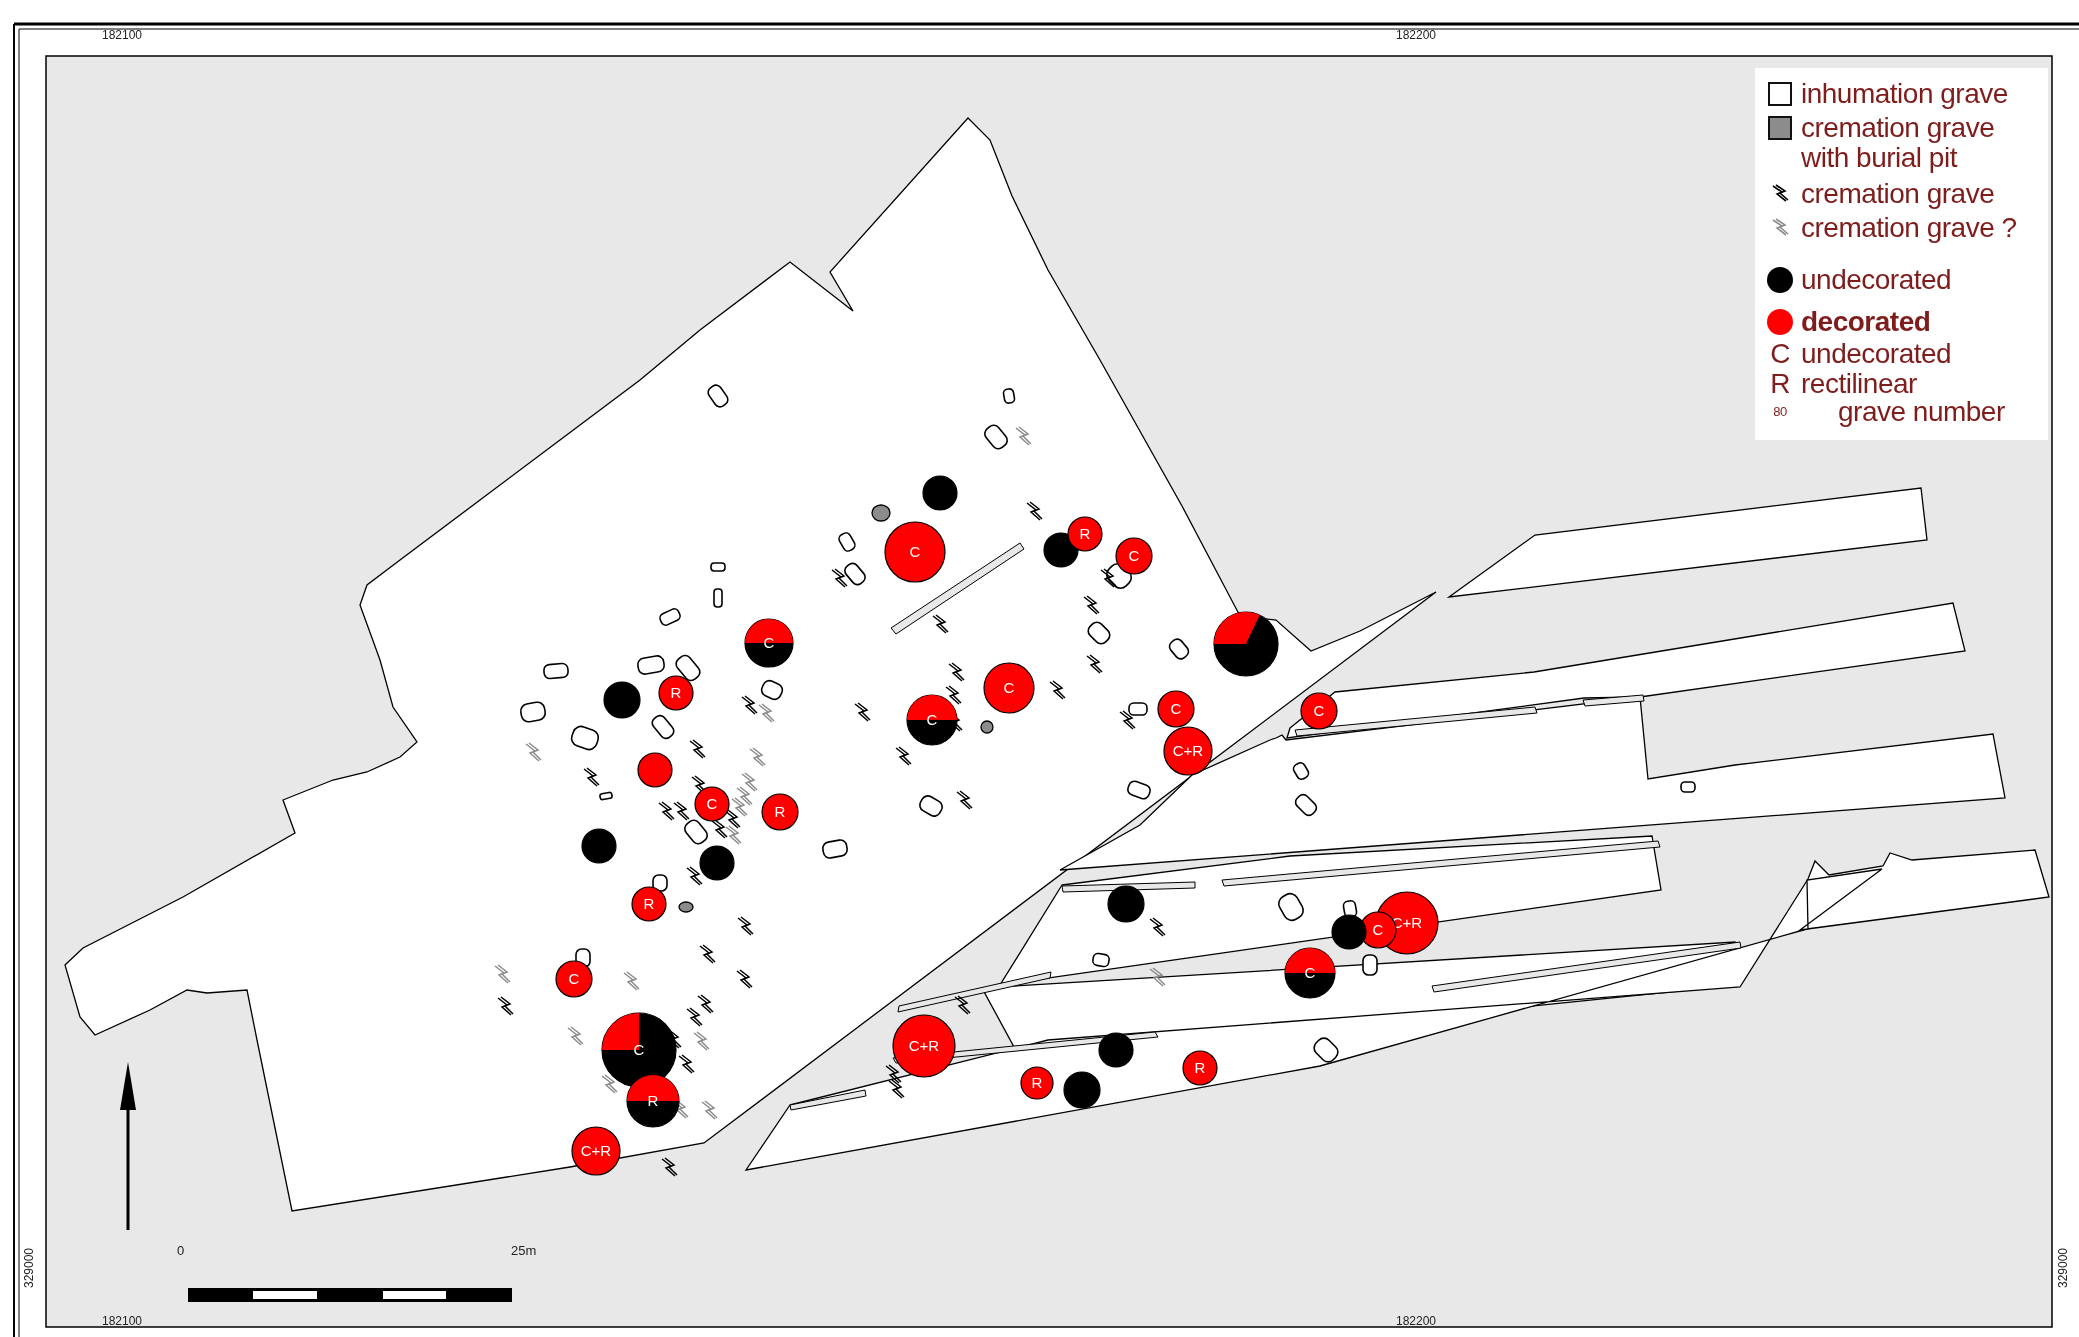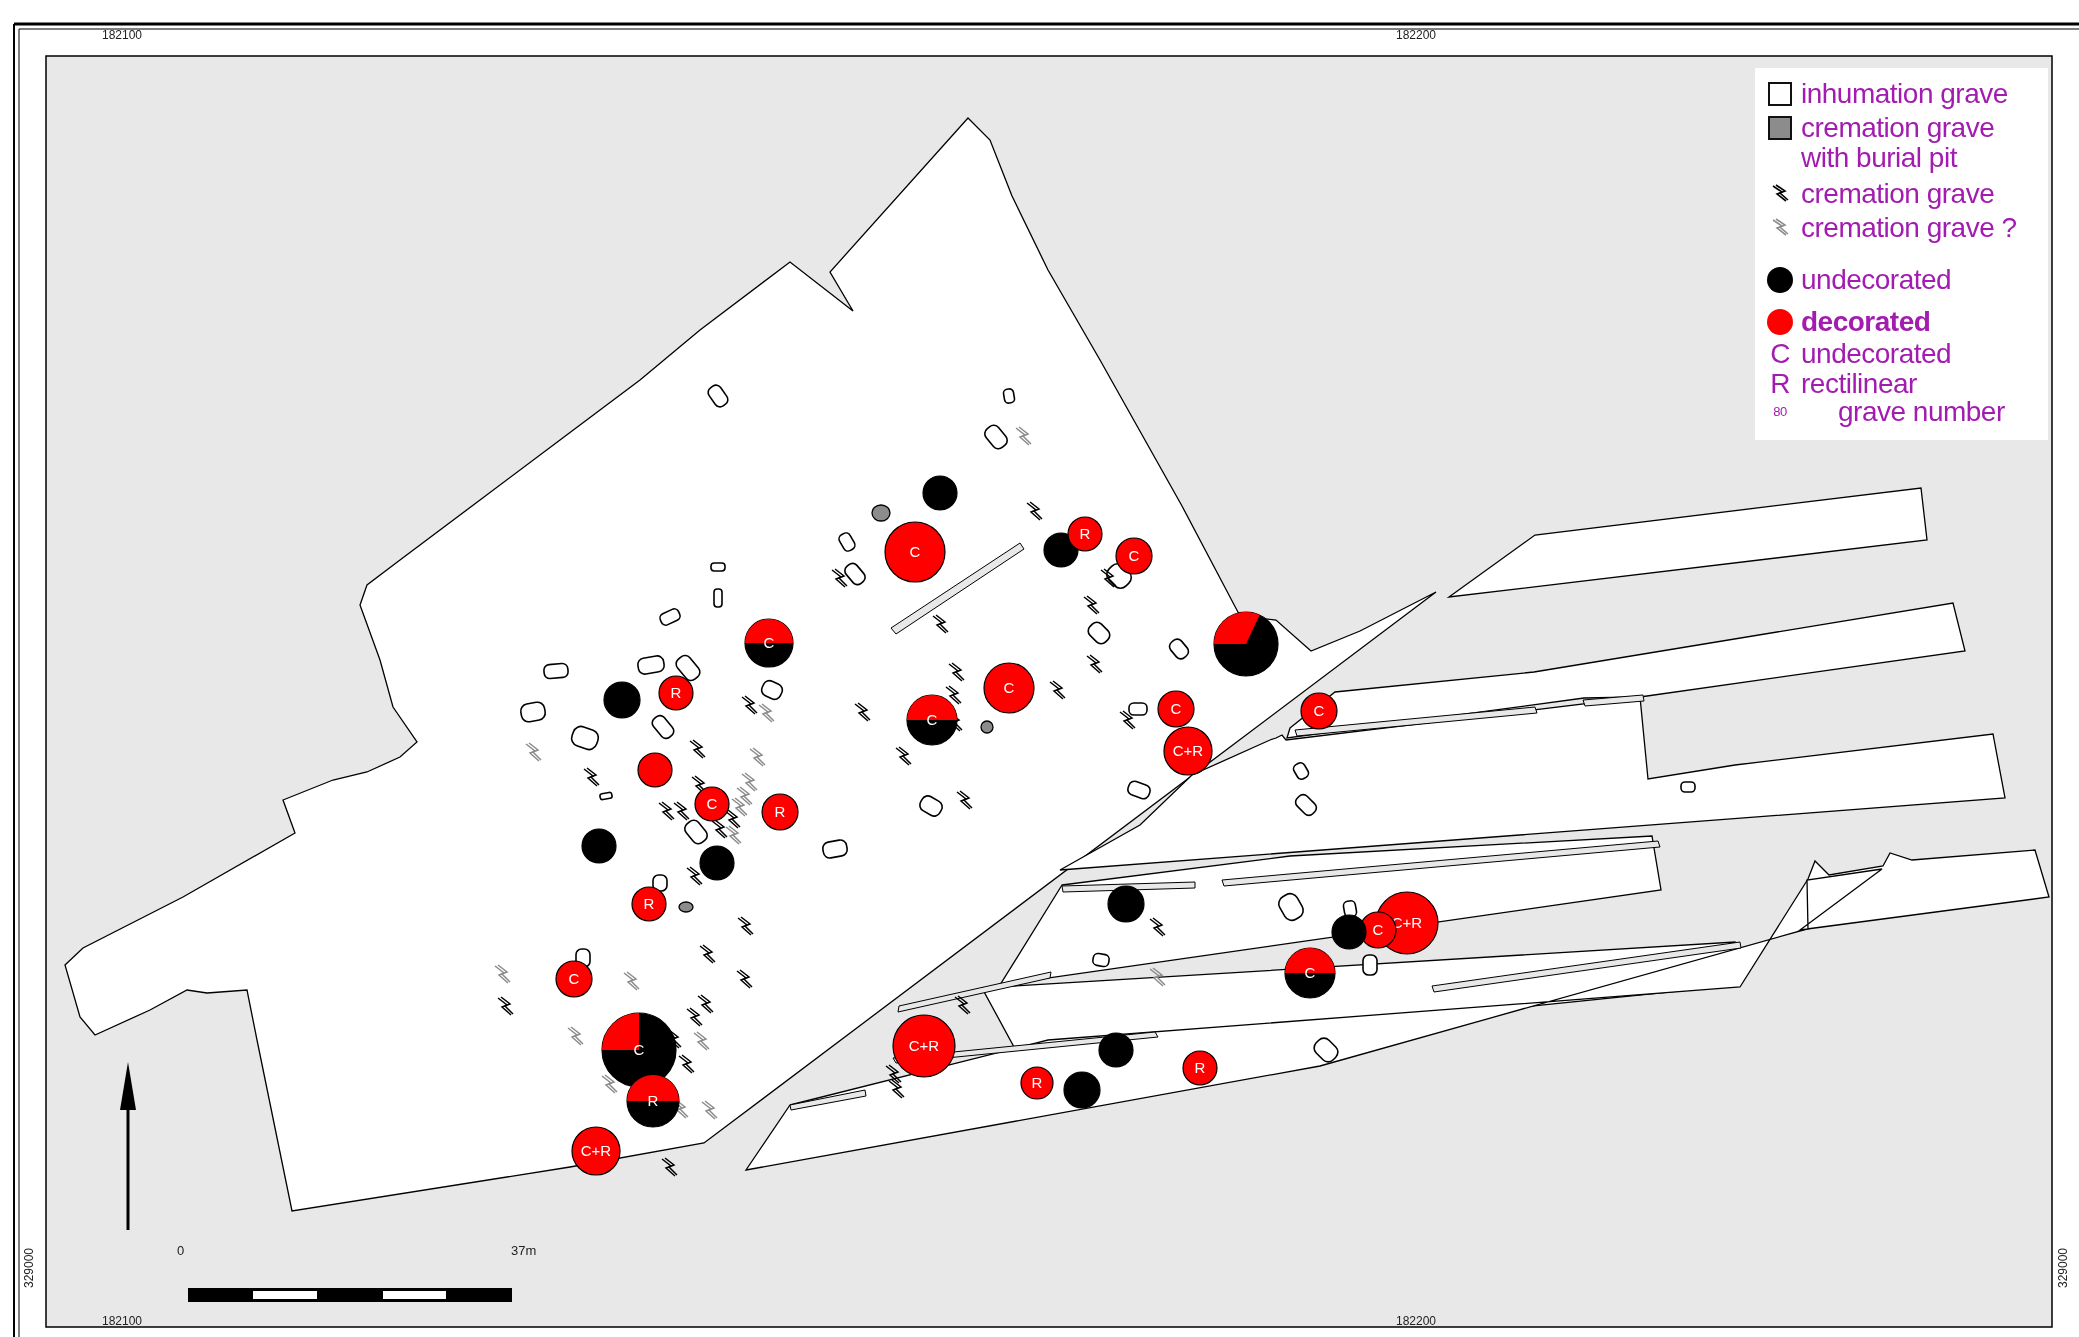--- a/index.html
+++ b/index.html
@@ -1,21 +1,21 @@
 <!DOCTYPE html>
 <html><head>
 <meta charset="utf-8">
 <style>
   html,body{margin:0;padding:0;background:#fff;}
   body{width:2079px;height:1337px;position:relative;overflow:hidden;font-family:"Liberation Sans",sans-serif;}
   #map{position:absolute;left:0;top:0;}
   .coord{position:absolute;font-size:12px;color:#222;font-family:"Liberation Sans",sans-serif;}
   .coord.v{transform:rotate(-90deg);transform-origin:left top;}
   .legend{position:absolute;left:1755px;top:68px;width:293px;height:372px;background:#fff;}
-  .lg-row{position:absolute;left:10px;display:flex;align-items:center;font-size:28px;line-height:28px;color:#a21caf;letter-spacing:-0.5px;}
+  .lg-row{position:absolute;left:10px;display:flex;align-items:center;font-size:28px;line-height:28px;color:#7f1d1d;letter-spacing:-0.5px;}
   .lg-sym{width:30px;display:flex;justify-content:center;align-items:center;margin-right:6px;}
   .sq{width:24px;height:24px;border:2px solid #111;box-sizing:border-box;}
   .dot{width:26px;height:26px;border-radius:50%;}
   .scale-label{position:absolute;font-size:13px;color:#222;}
 </style>
 </head>
 <body>
 
 <svg id="map" width="2079" height="1337" viewBox="0 0 2079 1337" xmlns="http://www.w3.org/2000/svg">
 
@@ -291,21 +291,21 @@
 </svg>
 
 <div class="coord" style="left:102px;top:28px;">182100</div>
 <div class="coord" style="left:1396px;top:28px;">182200</div>
 <div class="coord" style="left:102px;top:1314px;">182100</div>
 <div class="coord" style="left:1396px;top:1314px;">182200</div>
 <div class="coord v" style="left:22px;top:1288px;">329000</div>
 <div class="coord v" style="left:2056px;top:1288px;">329000</div>
 
 <div class="scale-label" style="left:177px;top:1243px;">0</div>
-<div class="scale-label" style="left:511px;top:1243px;">37m</div>
+<div class="scale-label" style="left:511px;top:1243px;">25m</div>
 
 <div class="legend">
   <div class="lg-row" style="top:12px;">
     <span class="lg-sym">
         <span class="sq" style="background:#fff;"></span>
       </span>
     <span>inhumation grave</span>
   </div>
   <div class="lg-row" style="top:46px;">
     <span class="lg-sym">

